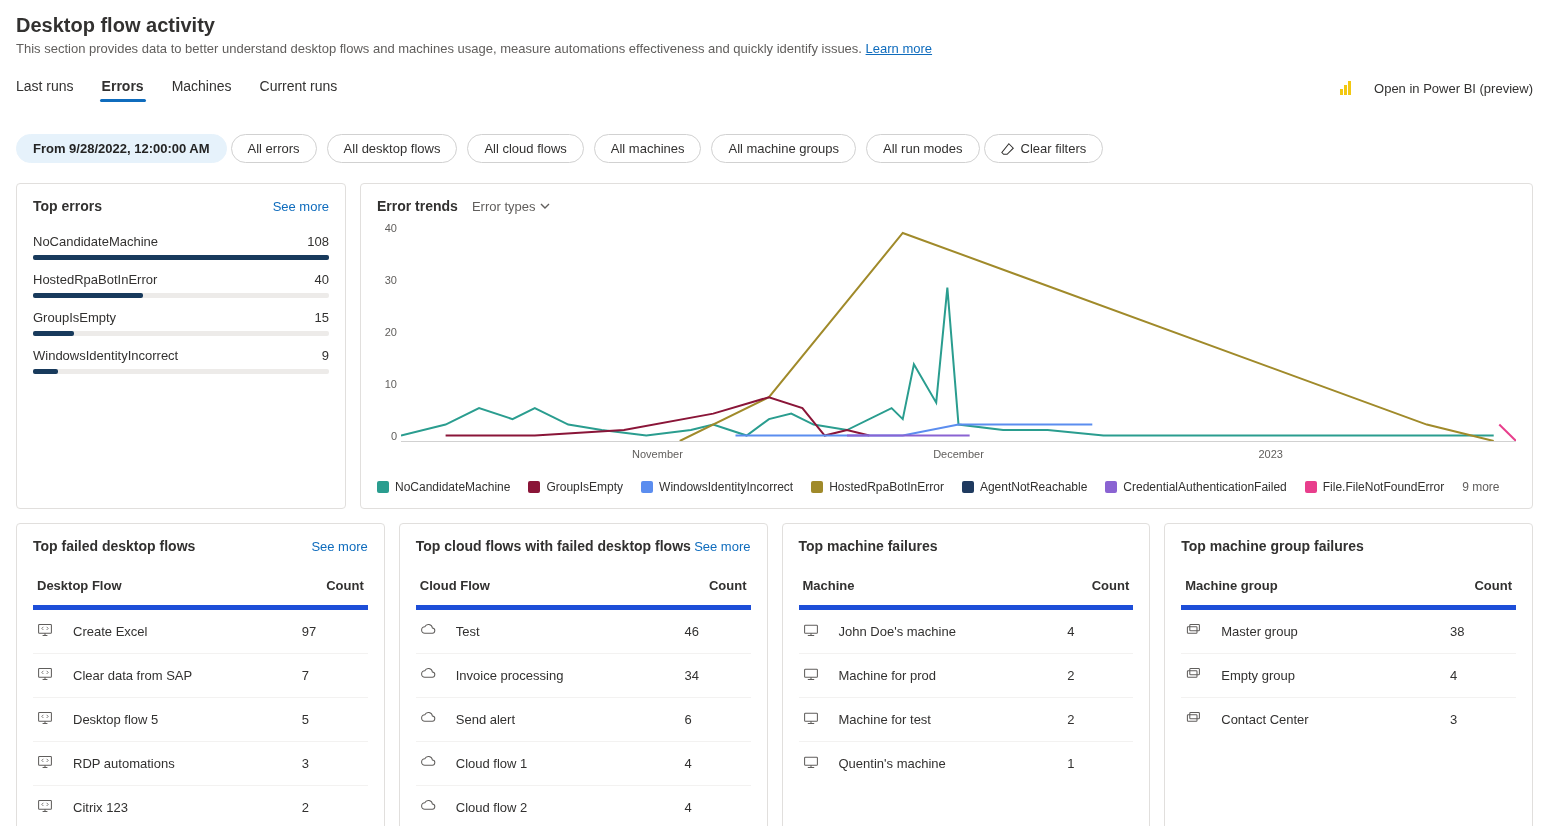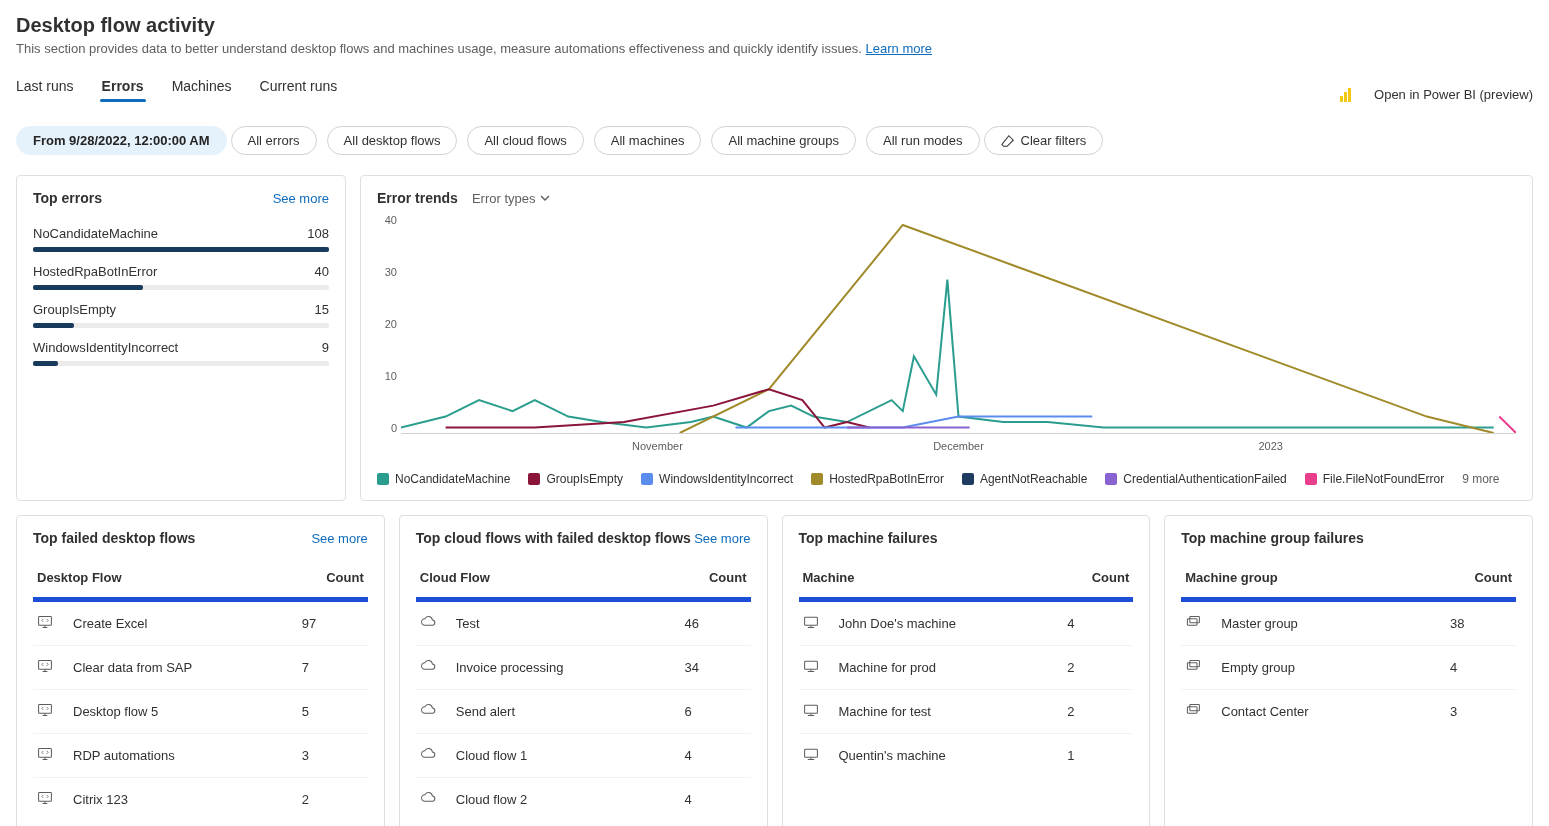--- a/index.html
+++ b/index.html
@@ -8,21 +8,21 @@
     font-size: 14px;
     color: #323130;
     background: #fff;
     padding: 14px 16px;
     width: 1549px;
   }
   h1.page-title { font-size: 20px; font-weight: 600; margin-bottom: 4px; }
   .subtitle { font-size: 13px; color: #605e5c; margin-bottom: 18px; }
   .subtitle a { color: #0f6cbd; text-decoration: underline; }
 
-  .tabbar { display: flex; align-items: flex-end; gap: 28px; border-bottom: 0px; margin-bottom: 24px; }
+  .tabbar { display: flex; align-items: center; gap: 28px; border-bottom: 0px; margin-bottom: 32px; }
   .tabbar .tab { font-size: 14px; color: #323130; padding: 4px 0 8px 0; cursor: pointer; position: relative; }
   .tabbar .tab.active { font-weight: 600; }
   .tabbar .tab.active::after {
     content: ""; position: absolute; left: -2px; right: -2px; bottom: 0;
     height: 3px; background: #0f6cbd; border-radius: 2px;
   }
   .tabbar .spacer { flex: 1; }
   .tabbar .powerbi { display: flex; align-items: center; gap: 20px; font-size: 13px; color: #323130; cursor: pointer; }
   .tabbar .powerbi .pbi-icon {
     width: 14px; height: 14px; display: inline-flex; align-items: flex-end; gap: 1px;

